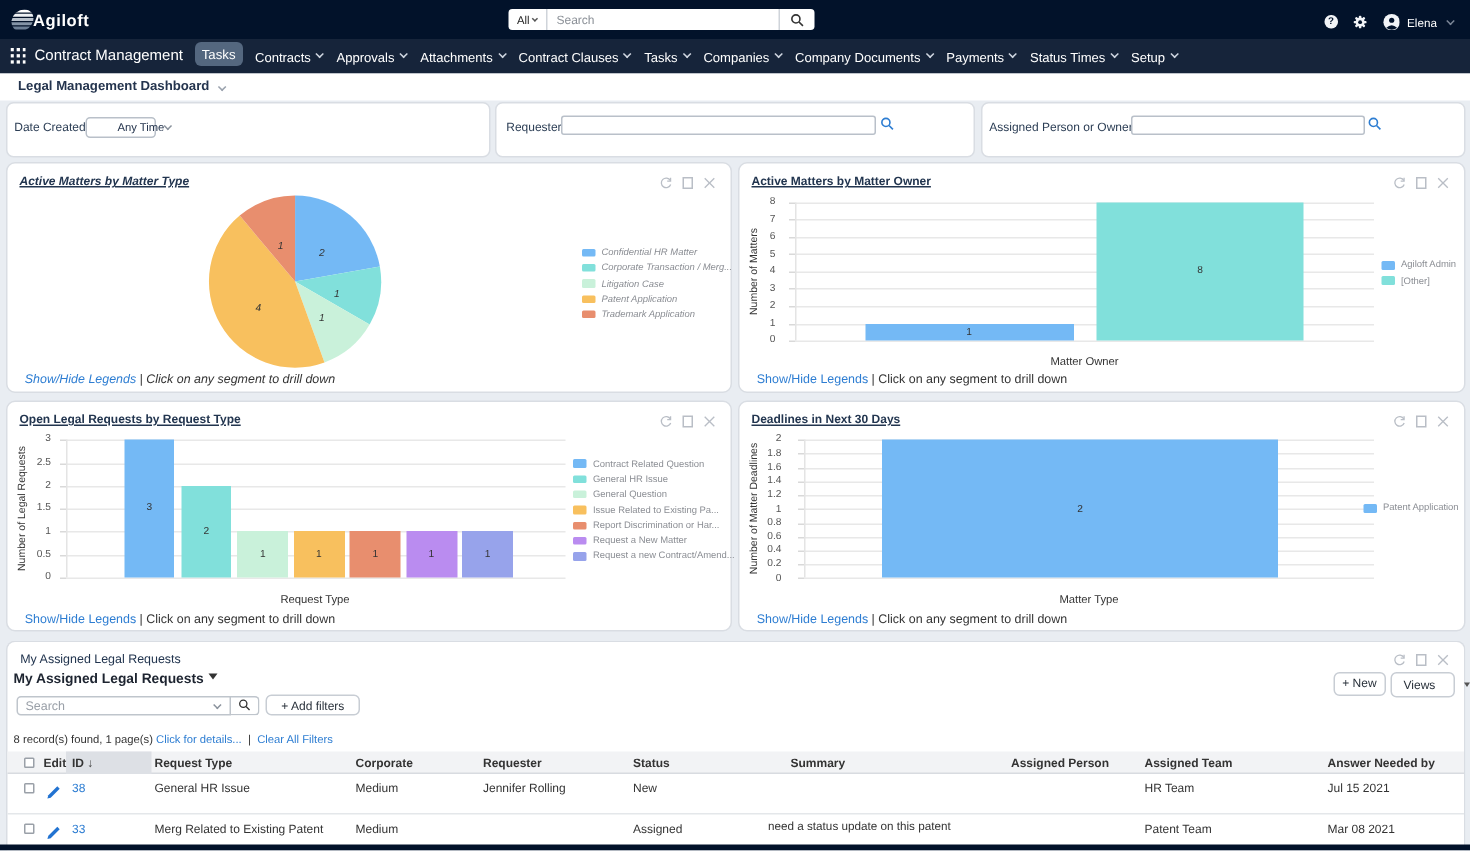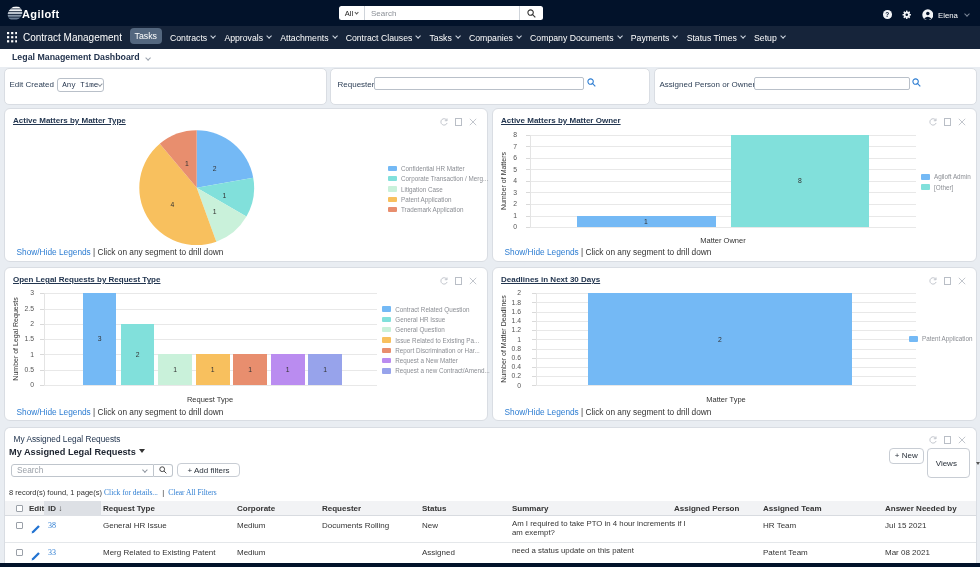--- a/index.html
+++ b/index.html
@@ -10,21 +10,21 @@
 .pfoot a { color:#2d7dd2; }
 .legend { position:absolute; }
 .legend .li { display:flex; align-items:center; height:10.3px; }
 .legend .sw { width:9.5px; height:5.5px; border-radius:1px; margin-right:4px; flex:none; }
 .legend .lt { font-size:6.3px; color:#8b8e94; white-space:nowrap; }
 .grid-h { position:absolute; background:#e8e8e8; height:1px; }
 .axlab { position:absolute; font-size:6.8px; color:#555; text-align:right; }
 .axtitle { position:absolute; font-size:7.5px; color:#333; }
 .bar { position:absolute; }
 .barlab { position:absolute; font-size:6.8px; color:#333; text-align:center; }
-.link { color:#2d7dd2;font-family:Liberation Serif, serif; } .cell.link { color:#2d7dd2; }
+.link { color:#2d7dd2; } .cell.link { color:#2d7dd2; }
 .navitem { font-size:8.7px; color:#fff; white-space:nowrap; display:inline-flex; align-items:center; }
 .chev { width:4.2px; height:4.2px; border-right:1.1px solid #cfd6e0; border-bottom:1.1px solid #cfd6e0; transform:rotate(45deg); display:inline-block; margin-left:4px; margin-bottom:2px; }
 .btn { position:absolute; background:#fff; border:1px solid #c8cdd4; border-radius:4px; font-size:8px; color:#28303a; display:flex; align-items:center; justify-content:center; }
 .cell { position:absolute; font-size:8px; color:#333; white-space:nowrap; }
 .hcell { position:absolute; font-size:8px; font-weight:bold; color:#333; white-space:nowrap; }
 </style></head><body>
 <div class="abs" style="left:0; top:0; width:980px; height:26px; background:#02122a;">
   <svg class="abs" style="left:6.5px; top:6px;" width="16" height="15" viewBox="0 0 16 15">
     <defs>
         <clipPath id="lg">
@@ -99,43 +99,43 @@
 <span class="navitem">Payments<span class="chev"></span></span>
 <span class="navitem">Status Times<span class="chev"></span></span>
 <span class="navitem">Setup<span class="chev"></span></span>
     </div>
 </div>
 <div class="abs" style="left:0; top:49px; width:980px; height:18px; background:#fff;">
   <div class="abs" style="left:12px; top:3px; font-size:8.8px; font-weight:bold; color:#24344e;">Legal Management Dashboard</div>
   <span class="abs" style="left:146px; top:6.5px; width:4.2px; height:4.2px; border-right:1.2px solid #9aa2ad; border-bottom:1.2px solid #9aa2ad; transform:rotate(45deg);"></span>
 </div>
 <div class="panel" style="left:4px; top:68px; width:323px; height:37px; border-radius:5px;">
-  <div class="abs" style="left:4.5px; top:10.5px; font-size:8px; color:#2c3e55;">Edit Created</div>
+  <div class="abs" style="left:4.5px; top:10.5px; font-size:8px; color:#2c3e55;">Date Created</div>
   <div class="abs" style="left:52.3px; top:8.5px; width:47px; height:14px; border:1px solid #b9c0c9; border-radius:3px; display:flex; align-items:center;">
-    <span style="font-size:7.5px; color:#24344d; padding-left:4px; flex:1; white-space:nowrap;font-family:Liberation Mono, monospace;">Any Time</span>
+    <span style="font-size:7.5px; color:#24344d; padding-left:20px; flex:1; white-space:nowrap;">Any Time</span>
     <span style="width:3.8px;height:3.8px;border-right:1px solid #8a929c;border-bottom:1px solid #8a929c;transform:rotate(45deg);margin-right:6px;margin-bottom:1px;flex:none;"></span>
   </div>
 </div>
 <div class="panel" style="left:330px; top:68px; width:320px; height:37px; border-radius:5px;">
     <div class="abs" style="left:6.5px; top:10.5px; font-size:8px; color:#2c3e55;">Requester</div>
     <div class="abs" style="left:43px; top:8px; width:210px; height:13px; border:1px solid #b9c0c9; border-radius:2px; background:#fff;"></div>
     <svg class="abs" style="left:256px; top:9px;" width="9" height="9" viewBox="0 0 10 10">
       <circle cx="4" cy="4" r="3" fill="none" stroke="#2d7dd2" stroke-width="1.2"></circle>
       <line x1="6.3" y1="6.3" x2="9.2" y2="9.2" stroke="#2d7dd2" stroke-width="1.2"></line>
     </svg>
   </div>
 <div class="panel" style="left:654px; top:68px; width:323px; height:37px; border-radius:5px;">
     <div class="abs" style="left:4.5px; top:10.5px; font-size:8px; color:#2c3e55;">Assigned Person or Owner</div>
     <div class="abs" style="left:99px; top:8px; width:156px; height:13px; border:1px solid #b9c0c9; border-radius:2px; background:#fff;"></div>
     <svg class="abs" style="left:257px; top:9px;" width="9" height="9" viewBox="0 0 10 10">
       <circle cx="4" cy="4" r="3" fill="none" stroke="#2d7dd2" stroke-width="1.2"></circle>
       <line x1="6.3" y1="6.3" x2="9.2" y2="9.2" stroke="#2d7dd2" stroke-width="1.2"></line>
     </svg>
   </div>
-<div class="panel" style="left:4px; top:108px; width:484px; height:154px;">
+<div class="panel" style="left:4px; top:108px; width:484px; height:154px;font-style:italic;">
   <div class="ptitle">Active Matters by Matter Type</div>
   <div class="winicons" style="top:8px;">
     <svg width="8" height="8" viewBox="0 0 10 10">
         <path d="M8.6 2.9 A4 4 0 1 0 8.9 6.2" fill="none" stroke="#b9bec6" stroke-width="1.1"></path>
         <path d="M8.8 0.6 L8.8 3.4 L6.0 3.4" fill="none" stroke="#b9bec6" stroke-width="1.1"></path>
       </svg>
     <div style="width:7px; height:8px; border:1.1px solid #b9bec6;"></div>
     <svg width="8" height="8" viewBox="0 0 10 10">
         <line x1="1" y1="1" x2="9" y2="9" stroke="#b9bec6" stroke-width="1.1"></line>
         <line x1="9" y1="1" x2="1" y2="9" stroke="#b9bec6" stroke-width="1.1"></line>
@@ -388,21 +388,21 @@
         <path d="M8.8 0.6 L8.8 3.4 L6.0 3.4" fill="none" stroke="#b9bec6" stroke-width="1.1"></path>
       </svg>
     <div style="width:7px; height:8px; border:1.1px solid #b9bec6;"></div>
     <svg width="8" height="8" viewBox="0 0 10 10">
         <line x1="1" y1="1" x2="9" y2="9" stroke="#b9bec6" stroke-width="1.1"></line>
         <line x1="9" y1="1" x2="1" y2="9" stroke="#b9bec6" stroke-width="1.1"></line>
       </svg>
   </div>
     <div class="abs" style="left:4px; top:18.5px; font-size:9.2px; font-weight:bold; color:#1d2430;">My Assigned Legal Requests <span style="display:inline-block; width:0; height:0; border-left:3.5px solid transparent; border-right:3.5px solid transparent; border-top:4px solid #333; margin-left:1px; vertical-align:1.5px;"></span></div>
     <div class="btn" style="left:884px; top:20px; width:34.5px; height:15.5px;">+ New</div>
-    <div class="btn" style="left:921.8px; top:20px; width:43px; height:30px; gap:19px;">
+    <div class="btn" style="left:921.8px; top:20px; width:43px; height:17px; gap:19px;">
     <svg width="8" height="8" viewBox="0 0 10 10">
         <g fill="#3a424c">
           <rect x="0" y="1" width="10" height="2.6"></rect>
           <rect x="0" y="4.6" width="4.2" height="2"></rect>
           <rect x="5.2" y="4.6" width="4.8" height="2"></rect>
           <rect x="0" y="7.4" width="4.2" height="2"></rect>
           <rect x="5.2" y="7.4" width="4.8" height="2"></rect>
         </g>
       </svg>
     Views <span style="display:inline-block; width:0; height:0; border-left:2.8px solid transparent; border-right:2.8px solid transparent; border-top:3.5px solid #555;"></span></div>
@@ -419,36 +419,35 @@
     <div class="btn" style="left:172.4px; top:35px; width:62.3px; height:14px;">+ Add filters</div>
     <div class="abs" style="left:4px; top:59.5px; font-size:7.5px; color:#333; white-space:nowrap;">8 record(s) found, 1 page(s) <span class="link">Click for details...</span> &nbsp;|&nbsp; <span class="link">Clear All Filters</span></div>
     <div class="abs" style="left:0; top:72.5px; width:971px; height:15px; background:#f2f3f5; border-bottom:1px solid #d8dbe0;"></div>
     <div class="abs" style="left:39px; top:72.5px; width:56.5px; height:15px; background:#dde0e5;"></div>
     <div class="abs" style="left:10.5px; top:76.5px; width:7px; height:7px; border:1px solid #9aa0a8; border-radius:1px; background:#fff;"></div>
     <div class="hcell" style="left:24px; top:76px;text-align:right;">Edit</div>
     <div class="hcell" style="left:98px; top:76px;">Request Type</div>
     <div class="hcell" style="left:232px; top:76px;">Corporate</div>
     <div class="hcell" style="left:317px; top:76px;">Requester</div>
     <div class="hcell" style="left:417px; top:76px;">Status</div>
-    <div class="hcell" style="left:507px; top:76px;">Summary</div>
+    <div class="hcell" style="left:522px; top:76px;">Summary</div>
     <div class="hcell" style="left:669px; top:76px;">Assigned Person</div>
     <div class="hcell" style="left:758px; top:76px;">Assigned Team</div>
     <div class="hcell" style="left:880px; top:76px;">Answer Needed by</div>
     <div class="hcell" style="left:43px; top:76px;">ID <span style="font-weight:normal; font-size:8px; color:#444;">↓</span></div>
     <div class="abs" style="left:0; top:87.5px; width:971px; height:27px; border-bottom:1px solid #e4e7ea;"></div>
     <div class="abs" style="left:10.5px; top:93.5px; width:7px; height:7px; border:1px solid #9aa0a8; border-radius:1px; background:#fff;"></div>
     <div class="abs" style="left:26px; top:92.0px;"><svg width="10" height="10" viewBox="0 0 10 10">
         <path d="M0.6 9.4 L1.2 7.2 L7.2 1.2 L8.8 2.8 L2.8 8.8 Z" fill="#2273d1"></path>
       </svg></div>
     <div class="cell link" style="left:43px; top:93.0px;">38</div>
     <div class="cell" style="left:98px; top:93.0px;">General HR Issue</div>
     <div class="cell" style="left:232px; top:93.0px;">Medium</div>
-    <div class="cell" style="left:317px; top:93.0px;">Documents Rolling</div>
+    <div class="cell" style="left:317px; top:93.0px;">Jennifer Rolling</div>
     <div class="cell" style="left:417px; top:93.0px;">New</div>
-    <div class="abs" style="left:507px; top:92.0px; font-size:7.8px; color:#333; line-height:8.5px; width:175px;">Am I required to take PTO in 4 hour increments if I<br>am exempt?</div>
     <div class="cell" style="left:758px; top:93.0px;">HR Team</div>
     <div class="cell" style="left:880px; top:93.0px;">Jul 15 2021</div>
     <div class="abs" style="left:0; top:114.5px; width:971px; height:26px; border-bottom:1px solid #e4e7ea;"></div>
     <div class="abs" style="left:10.5px; top:120.5px; width:7px; height:7px; border:1px solid #9aa0a8; border-radius:1px; background:#fff;"></div>
     <div class="abs" style="left:26px; top:119.0px;"><svg width="10" height="10" viewBox="0 0 10 10">
         <path d="M0.6 9.4 L1.2 7.2 L7.2 1.2 L8.8 2.8 L2.8 8.8 Z" fill="#2273d1"></path>
       </svg></div>
     <div class="cell link" style="left:43px; top:120.0px;">33</div>
     <div class="cell" style="left:98px; top:120.0px;">Merg Related to Existing Patent</div>
     <div class="cell" style="left:232px; top:120.0px;">Medium</div>

